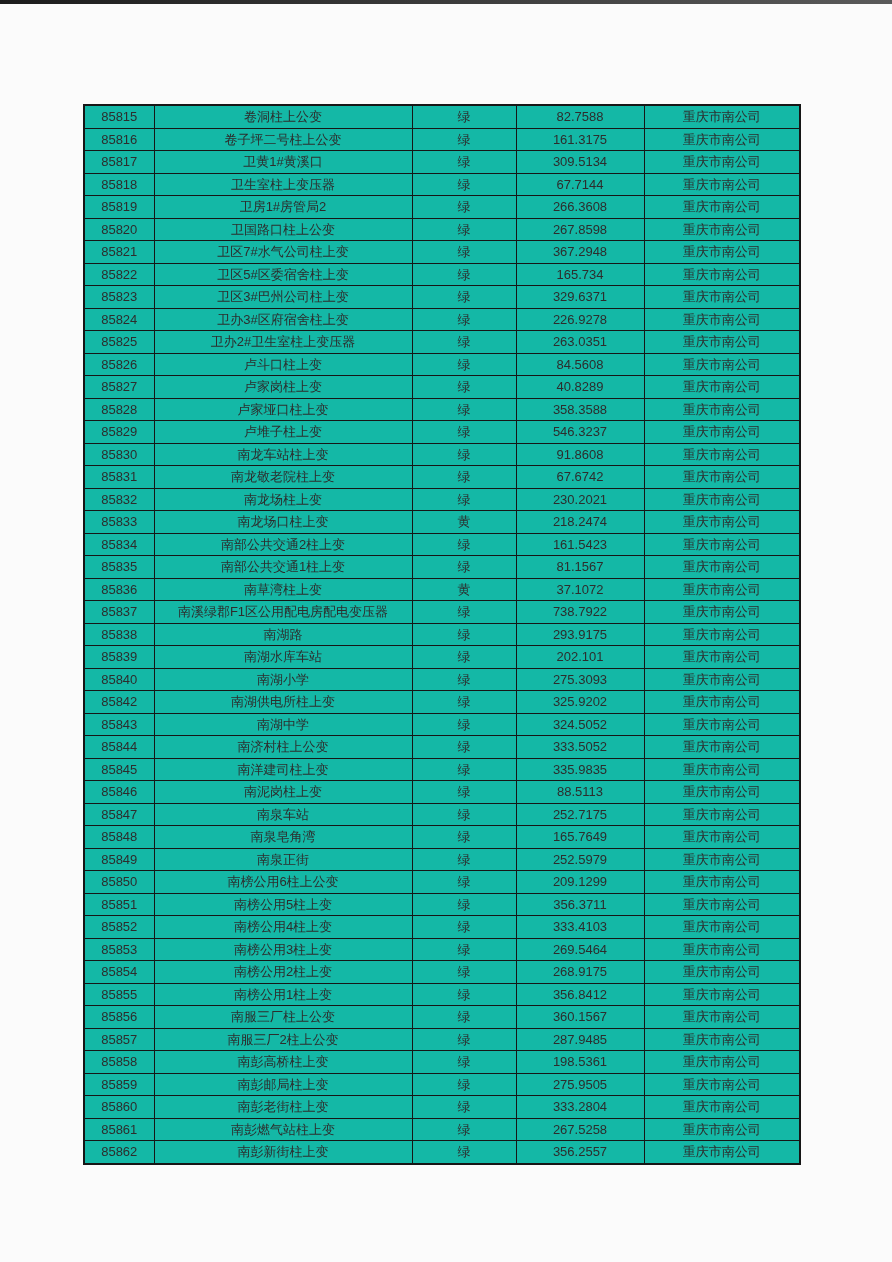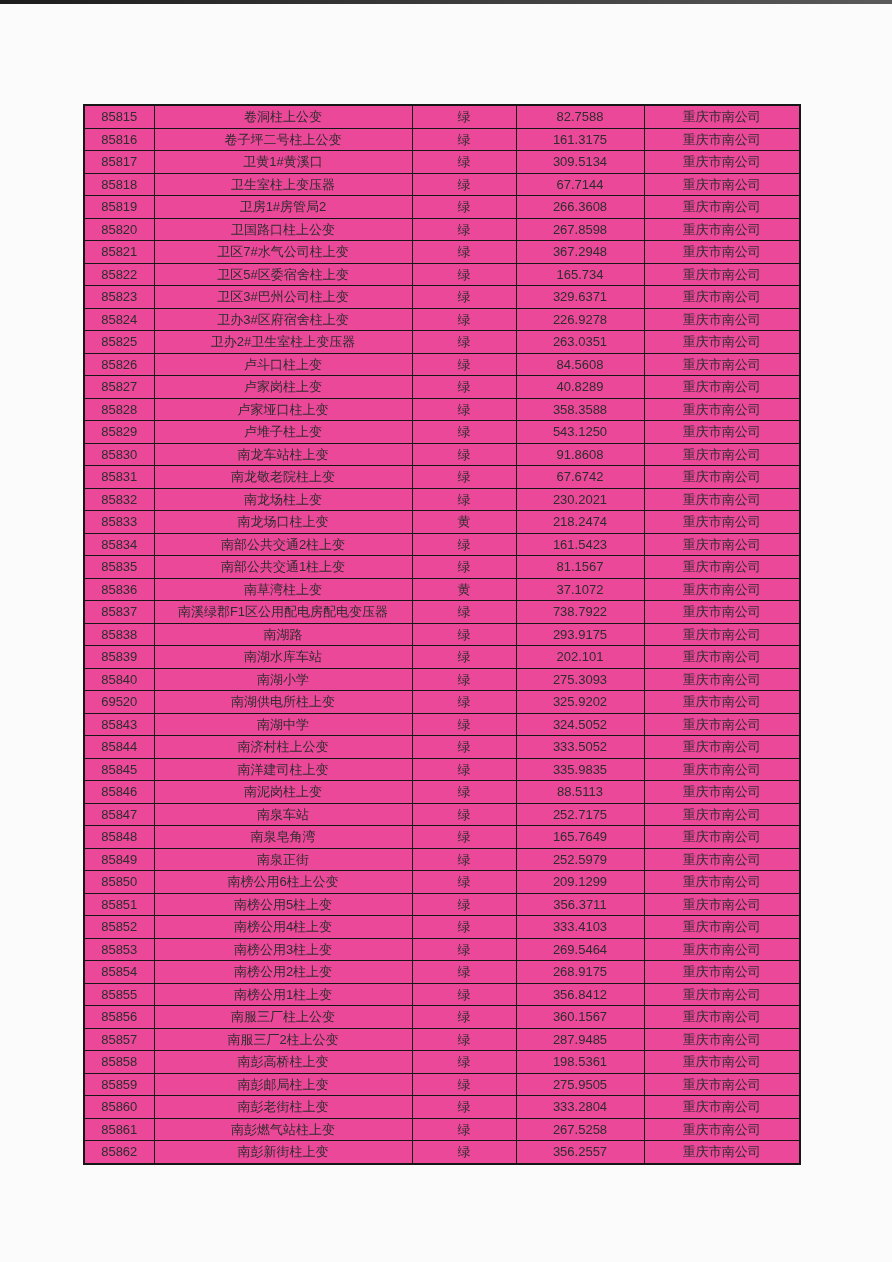--- a/index.html
+++ b/index.html
@@ -23,21 +23,21 @@
     background: linear-gradient(to right, var(--bar-left, #1c1c1c), var(--bar-right, #5a5a5a));
   }
   .data-table {
     position: absolute;
     left: 83px;
     top: 104px;
     width: 716px;
     height: 1033px;
     border-collapse: collapse;
     table-layout: fixed;
-    background: #ec4899;
+    background: #14b8a6;
   }
   .data-table td {
     border: 1px solid var(--border-color, #161616);
     height: 21.5px;
     padding: 0 2px;
     text-align: center;
     vertical-align: middle;
     font-size: 13px;
     line-height: 1;
     color: var(--text-color, #2d2d2d);
@@ -157,21 +157,21 @@
         <td>85828</td>
         <td>卢家垭口柱上变</td>
         <td>绿</td>
         <td>358.3588</td>
         <td>重庆市南公司</td>
       </tr>
       <tr>
         <td>85829</td>
         <td>卢堆子柱上变</td>
         <td>绿</td>
-        <td>543.1250</td>
+        <td>546.3237</td>
         <td>重庆市南公司</td>
       </tr>
       <tr>
         <td>85830</td>
         <td>南龙车站柱上变</td>
         <td>绿</td>
         <td>91.8608</td>
         <td>重庆市南公司</td>
       </tr>
       <tr>
@@ -238,21 +238,21 @@
         <td>重庆市南公司</td>
       </tr>
       <tr>
         <td>85840</td>
         <td>南湖小学</td>
         <td>绿</td>
         <td>275.3093</td>
         <td>重庆市南公司</td>
       </tr>
       <tr>
-        <td>69520</td>
+        <td>85842</td>
         <td>南湖供电所柱上变</td>
         <td>绿</td>
         <td>325.9202</td>
         <td>重庆市南公司</td>
       </tr>
       <tr>
         <td>85843</td>
         <td>南湖中学</td>
         <td>绿</td>
         <td>324.5052</td>

